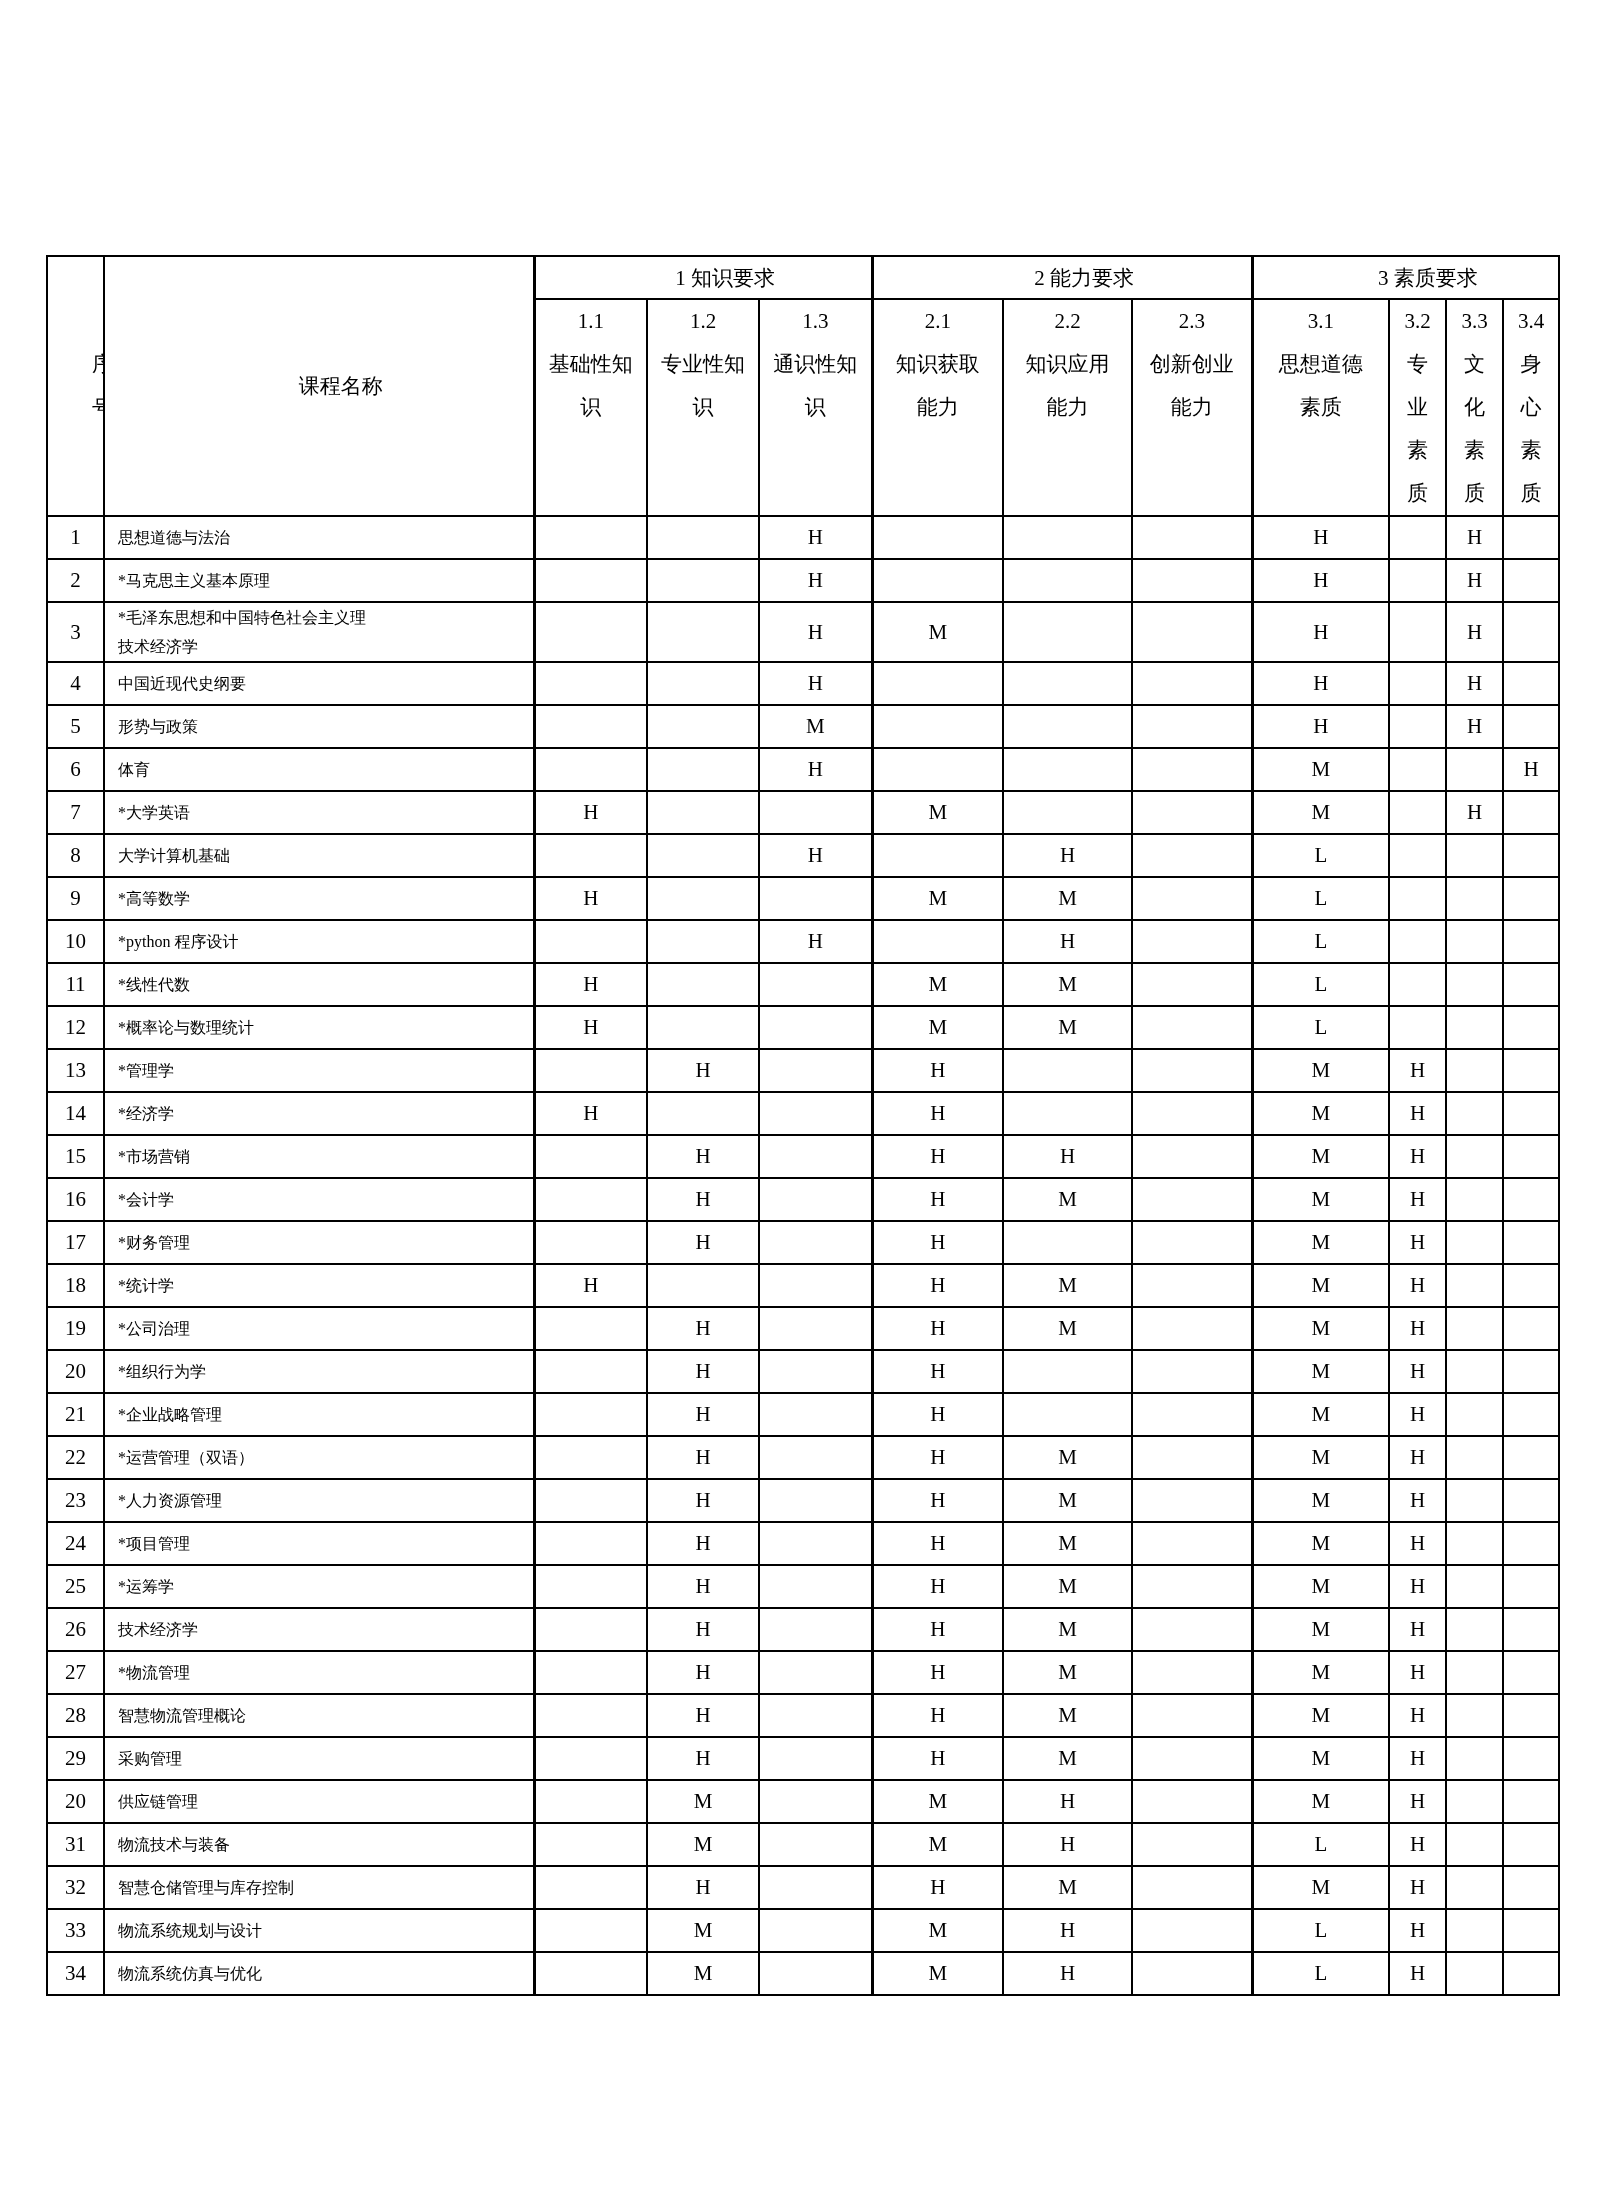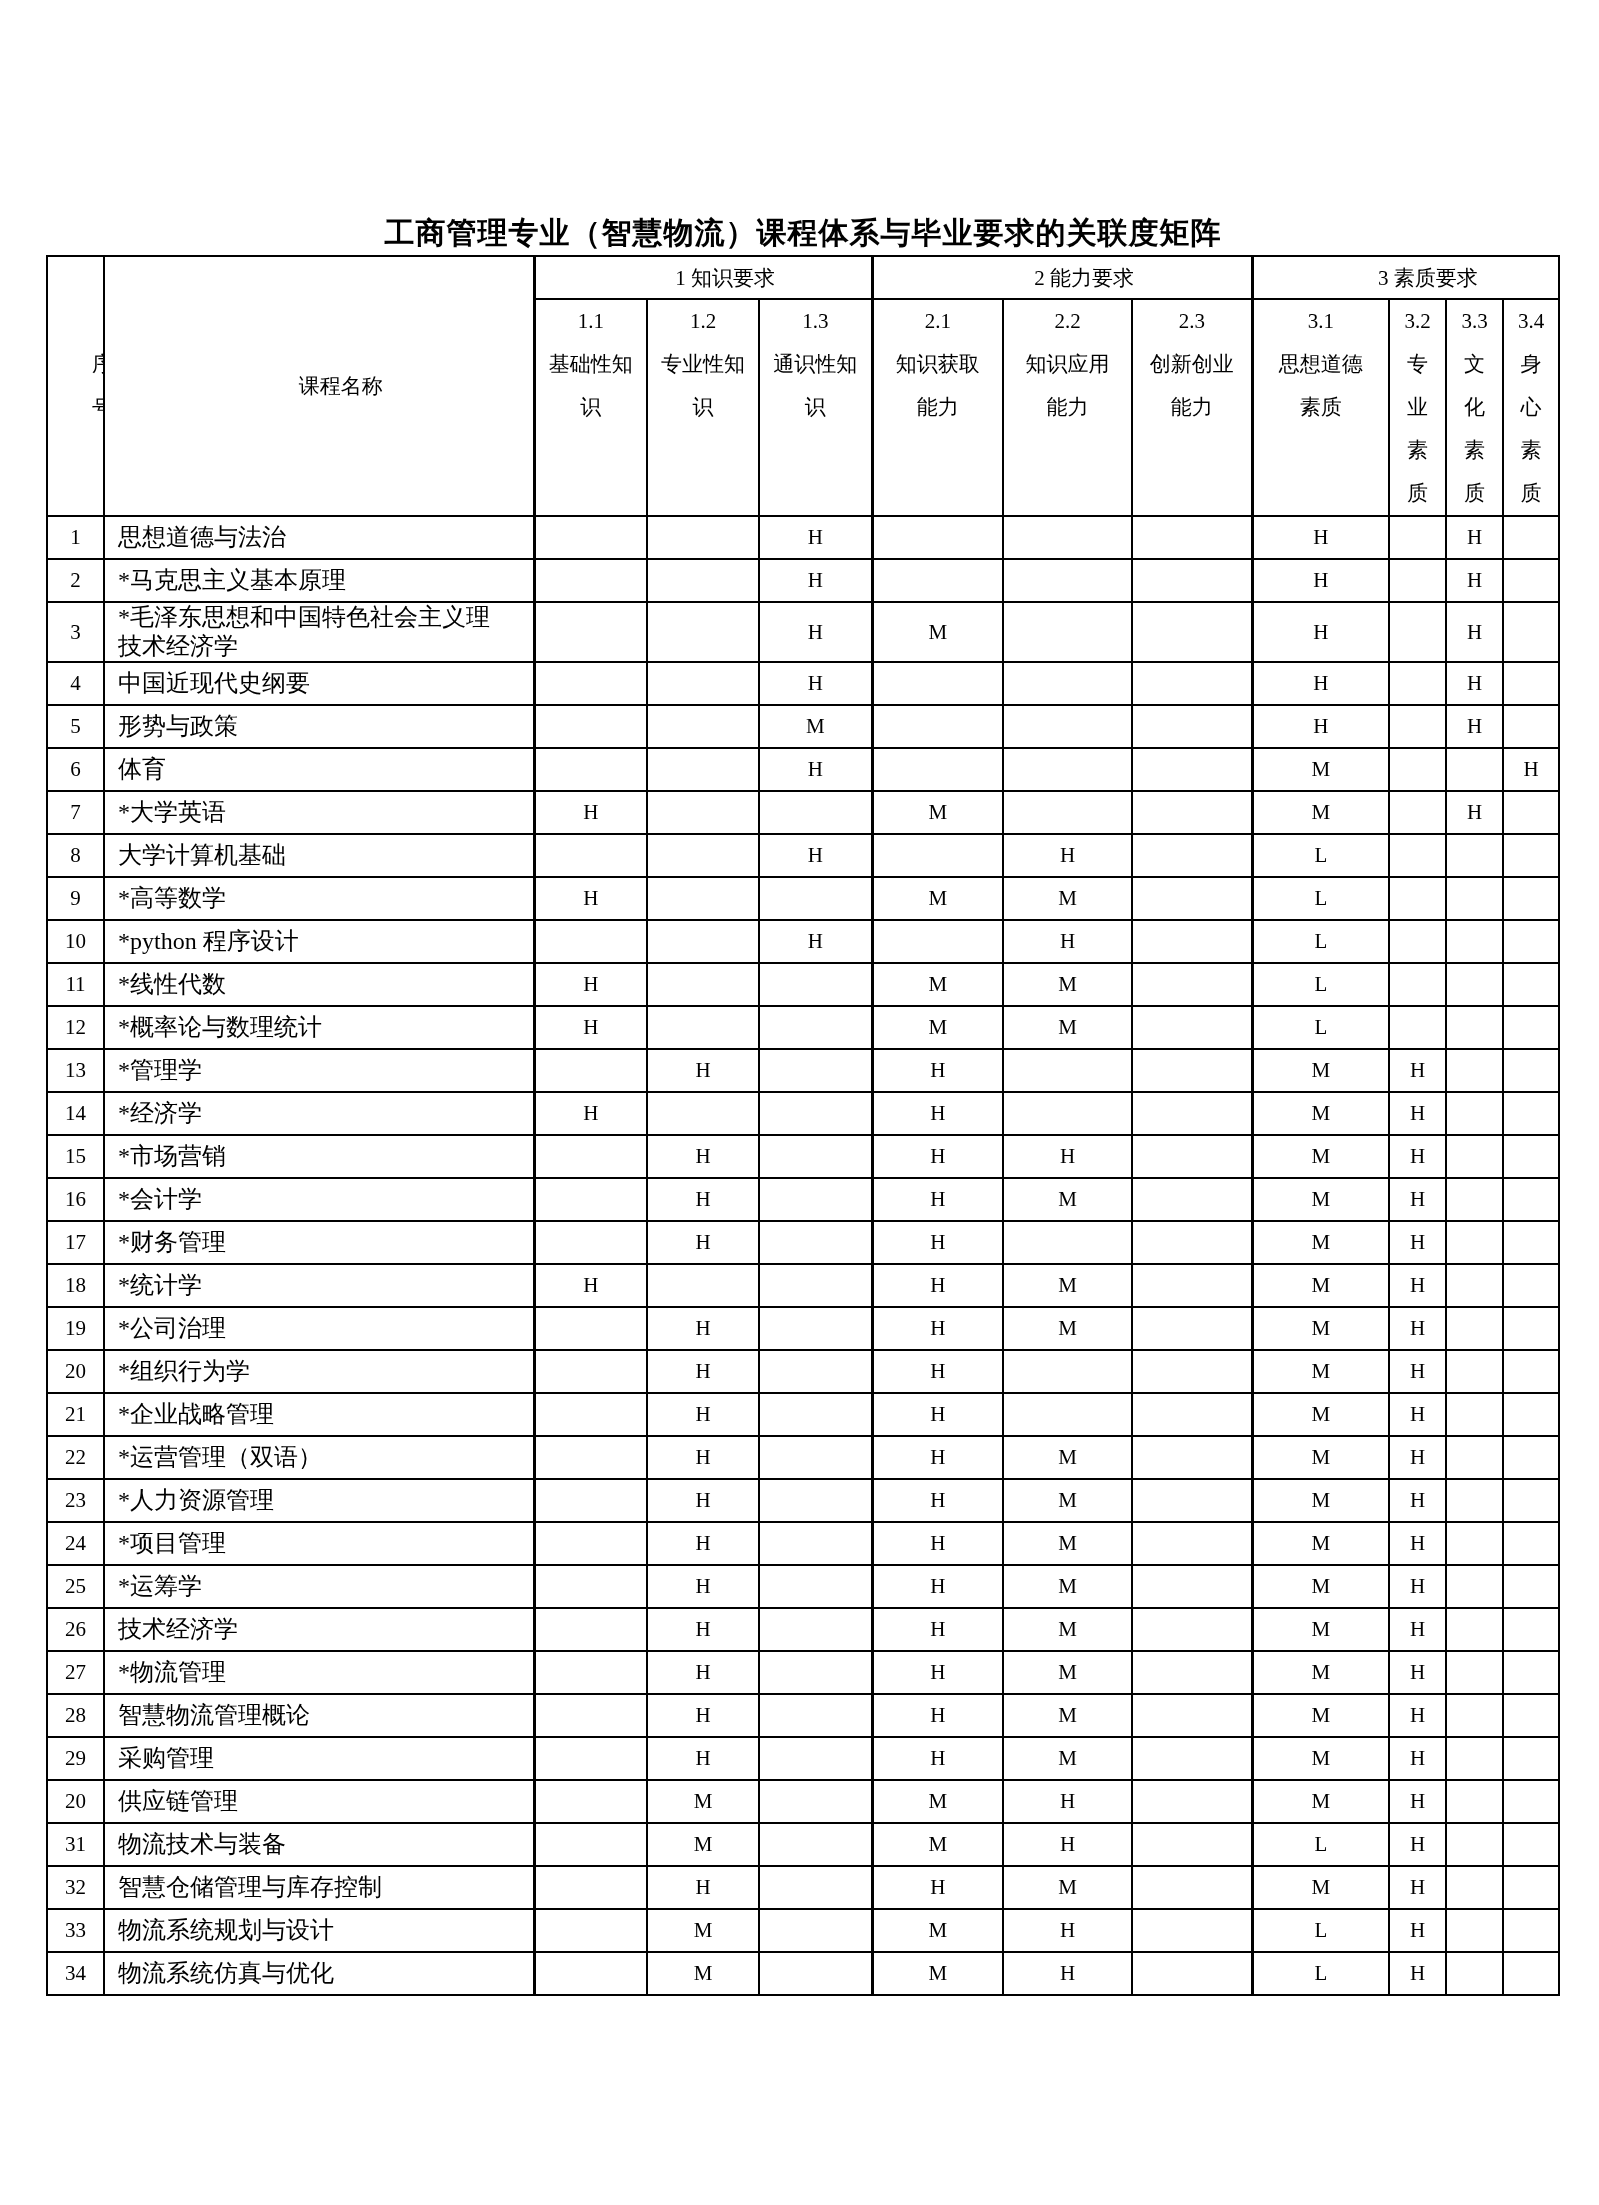--- a/index.html
+++ b/index.html
@@ -36,30 +36,29 @@
     font-size:21px;line-height:44px;white-space:pre-line;
     text-align:center;vertical-align:middle;
   }
   .matrix th.corner-course{
     font-size:21px;text-align:center;vertical-align:middle;
   }
   .matrix tbody td{
     height:41px;font-size:21px;text-align:center;vertical-align:middle;
   }
   .matrix tbody td.course{
-    text-align:left;padding-left:13px;font-size:24px;
+    text-align:left;padding-left:13px;font-size:16px;
     line-height:29px;white-space:pre-line;margin-left:43px;
   }
 </style>
 </head>
 <body>
 
 <div class="page">
 
-  <div class="doc-title">工商管理专业（智慧物流）课程体系与毕业要求的关联度矩阵</div>
 
   <table class="matrix">
     <colgroup>
       <col style="width:57px">
       <col style="width:430px">
       <col style="width:113px">
       <col style="width:112px">
       <col style="width:113px">
       <col style="width:131px">
       <col style="width:129px">

